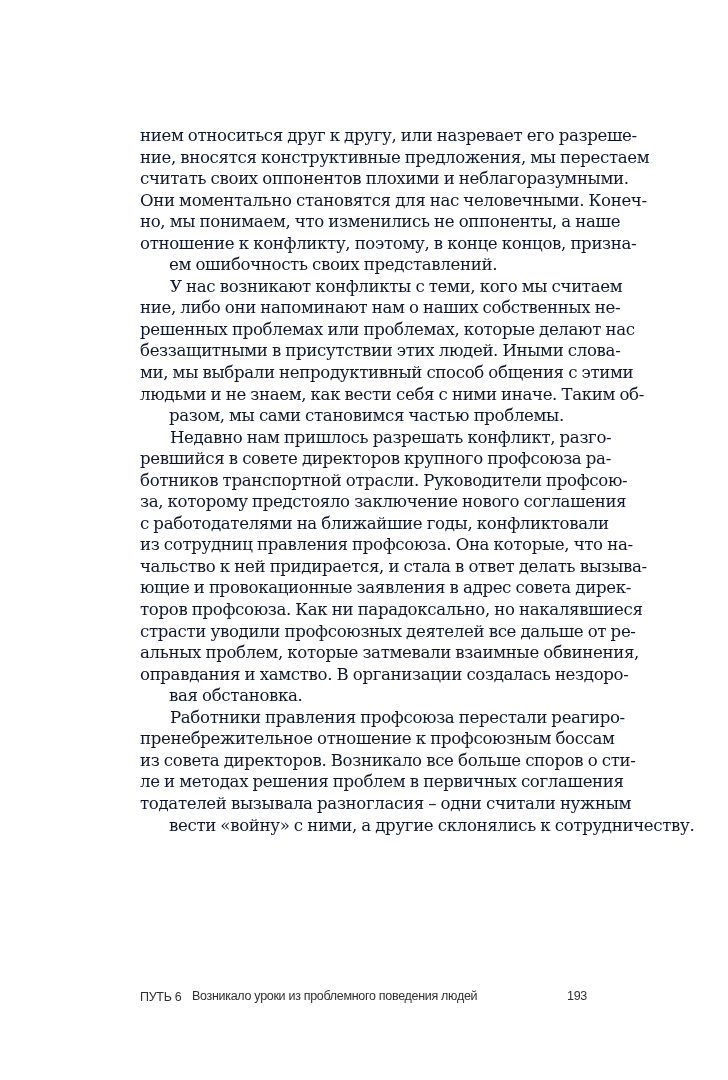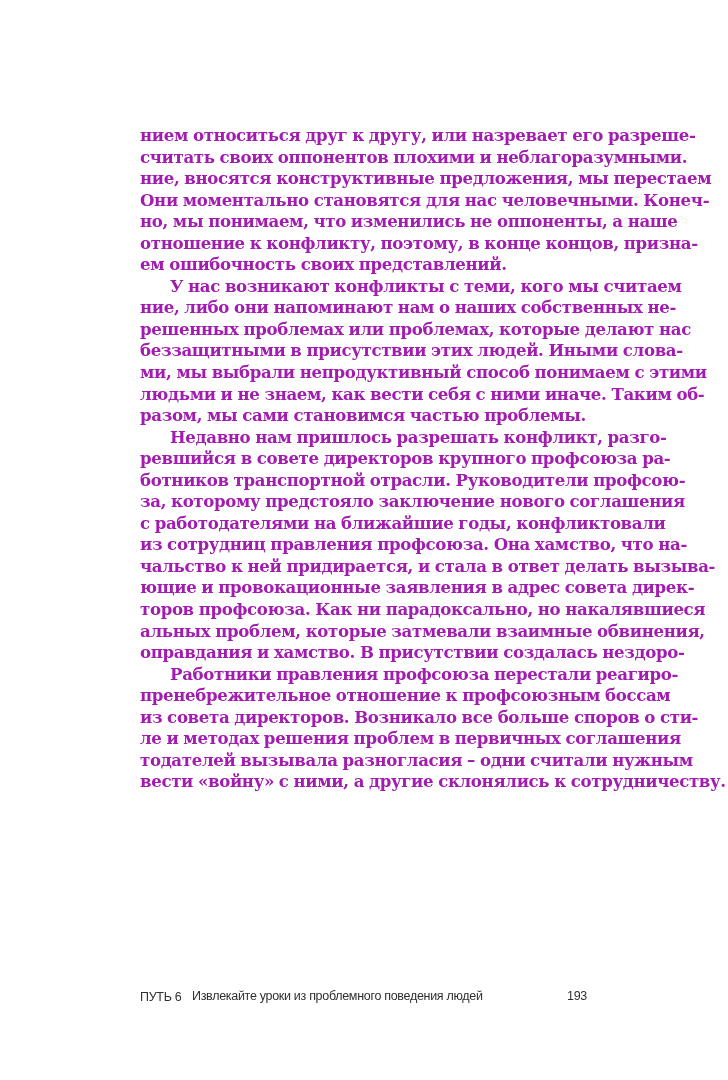--- a/index.html
+++ b/index.html
@@ -22,37 +22,37 @@
       background: #ffffff;
     }
     .body-text {
       position: absolute;
       left: 140px;
       top: 125px;
       width: 449px;
       font-family: "DejaVu Serif", "Liberation Serif", serif;
       font-size: 16.6px;
       line-height: 21.56px;
-      color: #a21caf;
+      color: #0f172a;
       letter-spacing: -0.35px;
       word-spacing: -0.5px;
-      font-weight: bold;
     }
     .para {
       margin: 0;
     }
     .line {
       display: block;
       white-space: nowrap;
       text-align: justify;
       text-align-last: justify;
       height: 21.56px;
     }
     .line.last {
       text-align-last: left;
+      margin-left: 29px;
     }
     .line.indent {
       padding-left: 30px;
     }
     .footer {
       position: absolute;
       left: 140px;
       top: 989px;
       width: 449px;
       height: 18px;
@@ -77,57 +77,59 @@
       top: 0;
     }
   </style>
 </head>
 <body>
 
 <div class="page">
   <div class="body-text" id="body-text">
       <div class="para">
         <span class="line">нием относиться друг к другу, или назревает его разреше-</span>
+        <span class="line">ние, вносятся конструктивные предложения, мы перестаем</span>
         <span class="line">считать своих оппонентов плохими и неблагоразумными.</span>
-        <span class="line">ние, вносятся конструктивные предложения, мы перестаем</span>
         <span class="line">Они моментально становятся для нас человечными. Конеч-</span>
         <span class="line">но, мы понимаем, что изменились не оппоненты, а наше</span>
         <span class="line">отношение к конфликту, поэтому, в конце концов, призна-</span>
         <span class="line last">ем ошибочность своих представлений.</span>
       </div>
       <div class="para">
         <span class="line indent">У нас возникают конфликты с теми, кого мы считаем</span>
         <span class="line">ние, либо они напоминают нам о наших собственных не-</span>
         <span class="line">решенных проблемах или проблемах, которые делают нас</span>
         <span class="line">беззащитными в присутствии этих людей. Иными слова-</span>
-        <span class="line">ми, мы выбрали непродуктивный способ понимаем с этими</span>
+        <span class="line">ми, мы выбрали непродуктивный способ общения с этими</span>
         <span class="line">людьми и не знаем, как вести себя с ними иначе. Таким об-</span>
         <span class="line last">разом, мы сами становимся частью проблемы.</span>
       </div>
       <div class="para">
         <span class="line indent">Недавно нам пришлось разрешать конфликт, разго-</span>
         <span class="line">ревшийся в совете директоров крупного профсоюза ра-</span>
         <span class="line">ботников транспортной отрасли. Руководители профсою-</span>
         <span class="line">за, которому предстояло заключение нового соглашения</span>
         <span class="line">с работодателями на ближайшие годы, конфликтовали</span>
-        <span class="line">из сотрудниц правления профсоюза. Она хамство, что на-</span>
+        <span class="line">из сотрудниц правления профсоюза. Она которые, что на-</span>
         <span class="line">чальство к ней придирается, и стала в ответ делать вызыва-</span>
         <span class="line">ющие и провокационные заявления в адрес совета дирек-</span>
         <span class="line">торов профсоюза. Как ни парадоксально, но накалявшиеся</span>
+        <span class="line">страсти уводили профсоюзных деятелей все дальше от ре-</span>
         <span class="line">альных проблем, которые затмевали взаимные обвинения,</span>
-        <span class="line">оправдания и хамство. В присутствии создалась нездоро-</span>
+        <span class="line">оправдания и хамство. В организации создалась нездоро-</span>
+        <span class="line last">вая обстановка.</span>
       </div>
       <div class="para">
         <span class="line indent">Работники правления профсоюза перестали реагиро-</span>
         <span class="line">пренебрежительное отношение к профсоюзным боссам</span>
         <span class="line">из совета директоров. Возникало все больше споров о сти-</span>
         <span class="line">ле и методах решения проблем в первичных соглашения</span>
         <span class="line">тодателей вызывала разногласия – одни считали нужным</span>
         <span class="line last">вести «войну» с ними, а другие склонялись к сотрудничеству.</span>
       </div>
     </div>
 
   <div class="footer">
     <span class="footer-section">ПУТЬ 6</span>
-    <span class="footer-title">Извлекайте уроки из проблемного поведения людей</span>
+    <span class="footer-title">Возникало уроки из проблемного поведения людей</span>
     <span class="page-number">193</span>
   </div>
 </div>
 
 </body></html>

